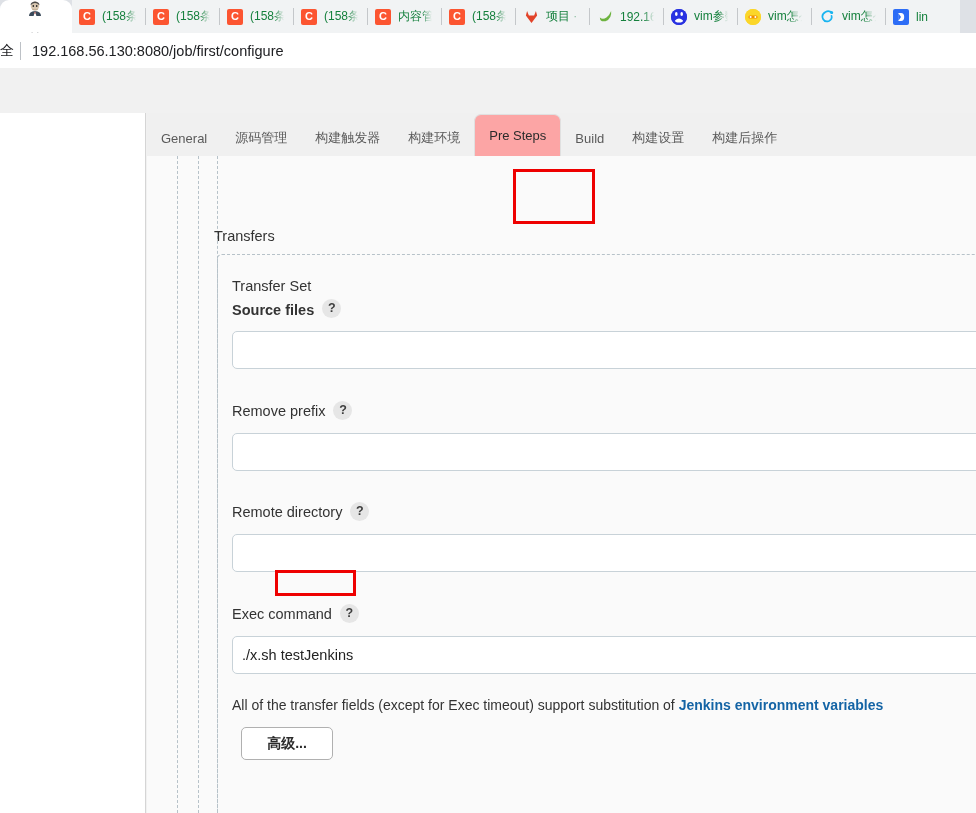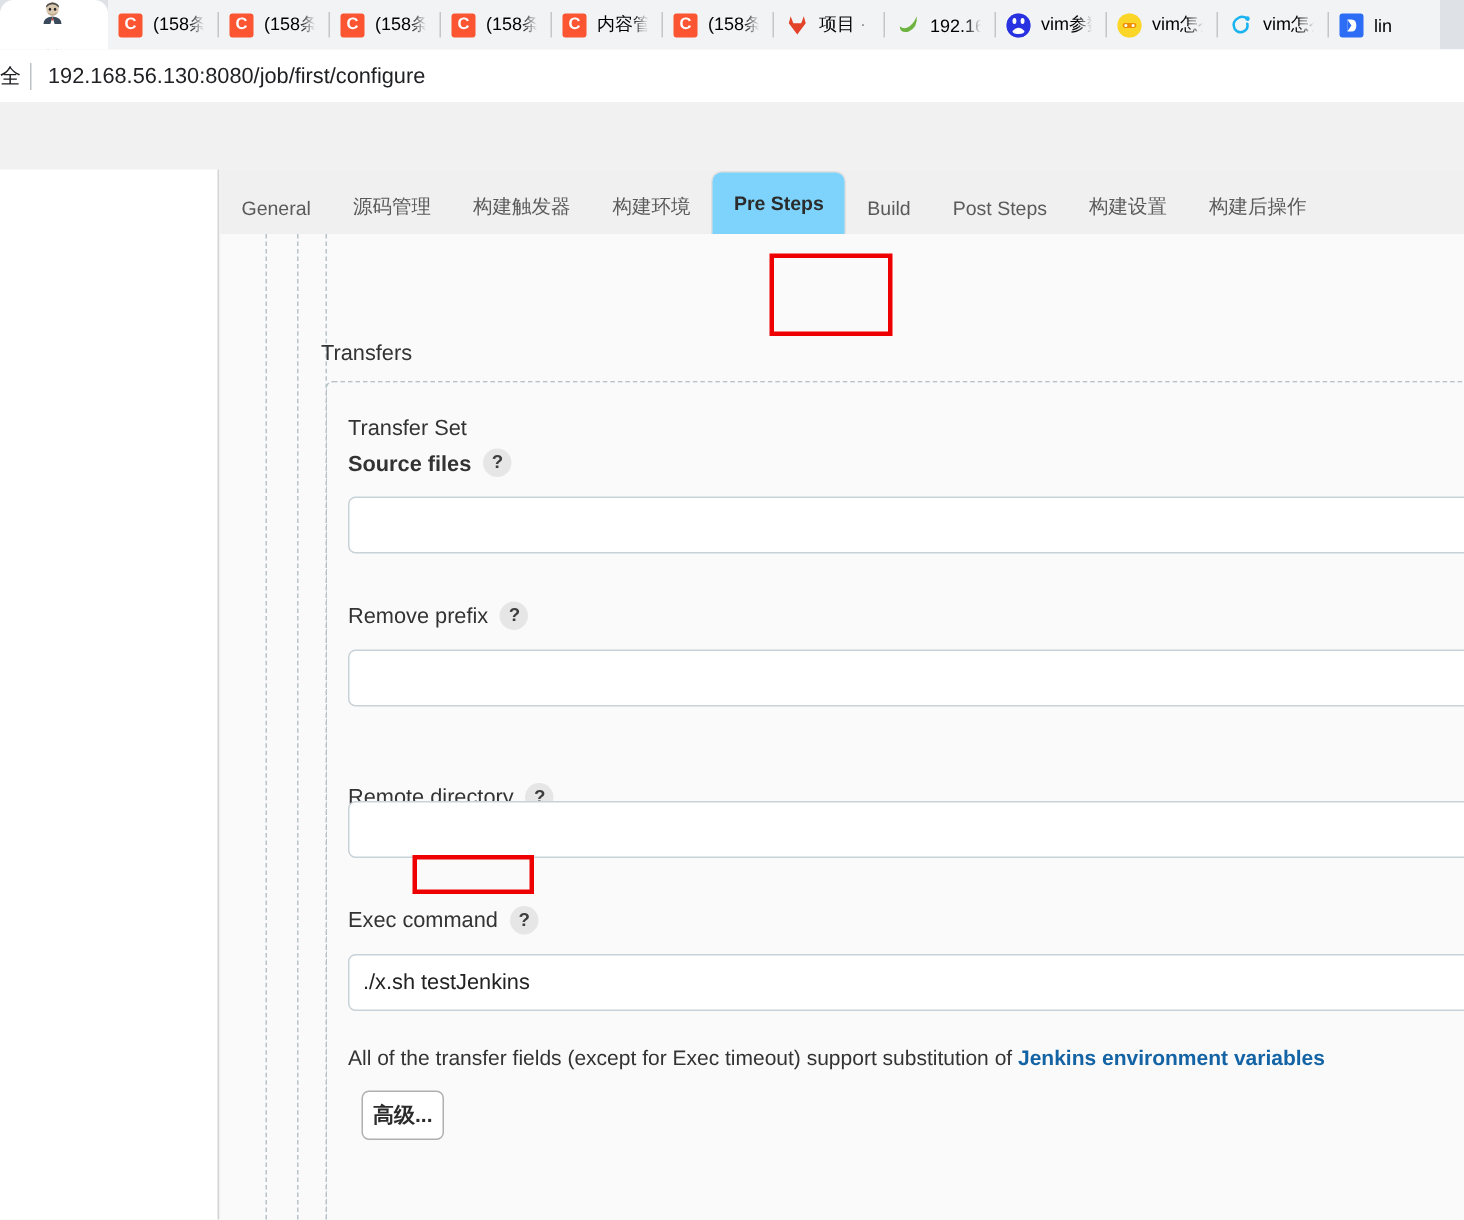--- a/index.html
+++ b/index.html
@@ -56,21 +56,21 @@
   }
   .fav-jenkins { background: transparent; font-size: 14px; }
   .fav-csdn { background: #fc5531; }
   .fav-gitlab { background: transparent; color: #e24329; font-size: 15px; }
   .fav-spring { background: transparent; color: #6db33f; font-size: 15px; }
   .fav-baidu { background: #2932e1; border-radius: 50%; font-size: 9px; }
   .fav-sogou { background: #fbd629; border-radius: 50%; color:#555; font-size: 8px;}
   .fav-360 { background: transparent; color: #19b4f0; font-size: 13px; }
   .fav-dev { background: #2d6df6; color:#fff; font-size: 12px; }
   .tab-title {
-    font-size: 12px; color: #000000;
+    font-size: 12px; color: #15803d;
     white-space: nowrap; overflow: hidden;
     flex: 1 1 auto;
     -webkit-mask-image: linear-gradient(to right, #000 70%, transparent 100%);
             mask-image: linear-gradient(to right, #000 70%, transparent 100%);
   }
   .tab.active .tab-title { color: #3c4043; }
   .tab-close {
     font-size: 13px; color: #3c4043; flex: 0 0 auto;
     line-height: 1; font-weight: 600;
   }
@@ -122,26 +122,26 @@
   .cfg-tab {
     font-size: 13px;
     color: #5a5a5a;
     padding: 0 14px;
     height: 36px;
     display: flex; align-items: center;
     white-space: nowrap;
     margin-bottom: 0px;
   }
   .cfg-tab.active {
-    background: #7dd3fc;
+    background: #fca5a5;
     border: 1px solid #e0e0e0;
     border-bottom: none;
     border-top-left-radius: 7px;
     border-top-right-radius: 7px;
-    font-weight: bold;
+    font-weight: normal;
     color: #2b2b2b;
     height: 42px;
   }
 
   
   .annot-box {
     position: absolute;
     border: 3px solid #ee0000;
     pointer-events: none;
     z-index: 40;
@@ -208,21 +208,21 @@
     padding: 0 9px;
     font-family: "Liberation Sans", "DejaVu Sans", sans-serif;
     outline: none;
   }
 
   #transfer-set-title { left: 85px; top: 122px; }
   #lbl-source-files  { left: 85px; top: 143px; align-items: flex-end; }
   #in-source-files   { top: 175px; }
   #lbl-remove-prefix { left: 85px; top: 245px; }
   #in-remove-prefix  { top: 277px; }
-  #lbl-remote-dir    { left: 85px; top: 346px; margin-top: 20px; }
+  #lbl-remote-dir    { left: 85px; top: 346px; }
   #in-remote-dir     { top: 378px; }
   #lbl-exec-cmd      { left: 85px; top: 448px; }
   #in-exec-cmd       { top: 480px; }
 
   #hint-line {
     position: absolute; left: 85px; top: 541px;
     font-size: 14px; color: #333333;
     white-space: nowrap;
   }
   #hint-link { color: #1464a5; font-weight: bold; text-decoration: none; }
@@ -231,21 +231,21 @@
     position: absolute;
     background: #ffffff;
     border: 1px solid #b0b0b0;
     border-radius: 5px;
     font-size: 14px; font-weight: bold;
     color: #2b2b2b;
     font-family: "Liberation Sans", "DejaVu Sans", sans-serif;
     display: flex; align-items: center; justify-content: center;
   }
   #btn-advanced {
-    left: 94px; top: 571px; width: 55px; height: 33px;
+    left: 94px; top: 571px; width: 92px; height: 33px;
   }
 </style>
 </head>
 <body>
 
 <div id="browser-tabstrip">
 
   <div class="tab active">
     <span class="favicon fav-jenkins">
       <svg width="16" height="16" viewBox="0 0 16 16">
@@ -363,21 +363,20 @@
   <div id="left-sidebar"></div>
   <div id="content-pane"></div>
 
   <div id="config-tabbar">
     <div class="cfg-tab">General</div>
     <div class="cfg-tab">源码管理</div>
     <div class="cfg-tab">构建触发器</div>
     <div class="cfg-tab">构建环境</div>
     <div class="cfg-tab active">Pre Steps</div>
     <div class="cfg-tab">Build</div>
-    <div class="cfg-tab">Post Steps</div>
     <div class="cfg-tab">构建设置</div>
     <div class="cfg-tab">构建后操作</div>
   </div>
 
   <div id="form-body">
     <div class="dash-col" id="dash-col-1"></div>
     <div class="dash-col" id="dash-col-2"></div>
     <div id="outer-dashed"></div>
 
     <div id="transfers-label">Transfers</div>

